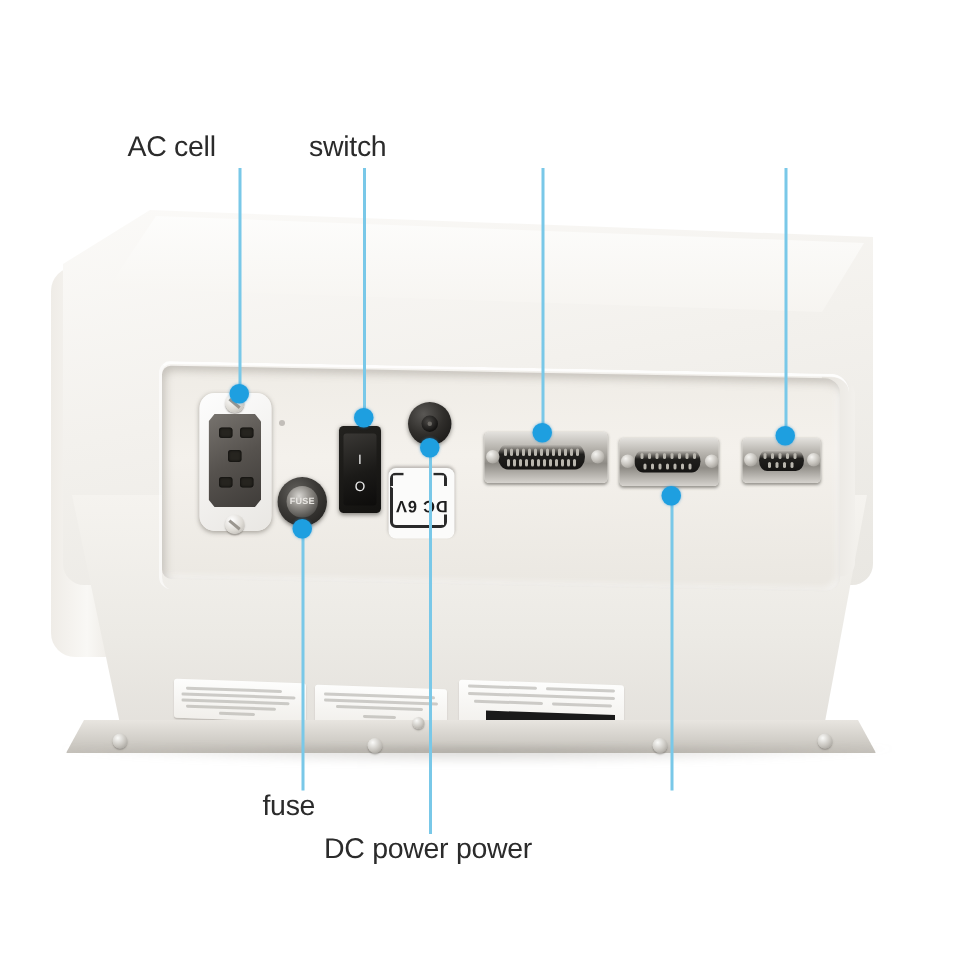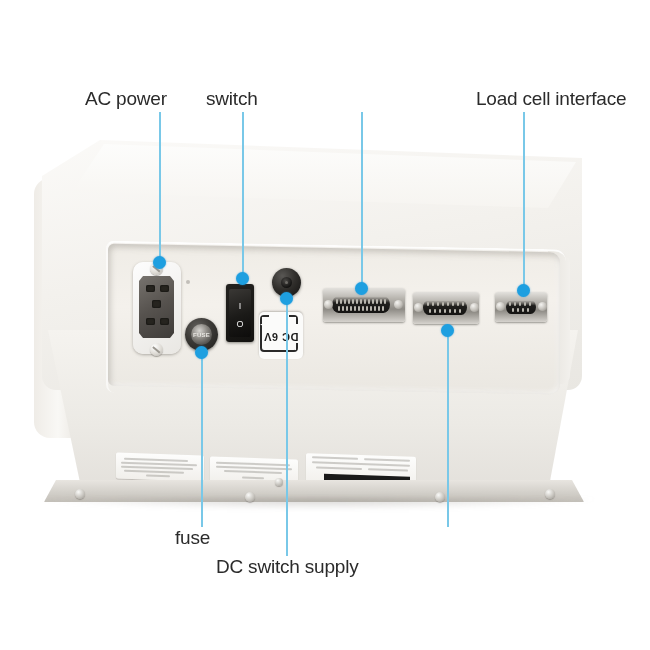--- a/index.html
+++ b/index.html
@@ -576,19 +576,18 @@
   <div class="leader" style="left:447px; top:330px; height:197px;"></div>
 
   <div class="leader-dot" style="left:153px; top:256px;"></div>
   <div class="leader-dot" style="left:236px; top:272px;"></div>
   <div class="leader-dot" style="left:355px; top:282px;"></div>
   <div class="leader-dot" style="left:517px; top:284px;"></div>
   <div class="leader-dot" style="left:195px; top:346px;"></div>
   <div class="leader-dot" style="left:280px; top:292px;"></div>
   <div class="leader-dot" style="left:441px; top:324px;"></div>
 
-  <div class="callout-label" style="left:85px;  top:89px;">AC power</div>
+  <div class="callout-label" style="left:85px;  top:89px;">AC cell</div>
   <div class="callout-label" style="left:206px; top:89px;text-align:center;">switch</div>
-  <div class="callout-label" style="left:476px; top:89px;">Load cell interface</div>
   <div class="callout-label" style="left:175px; top:528px;">fuse</div>
-  <div class="callout-label" style="left:216px; top:557px;">DC switch supply</div>
+  <div class="callout-label" style="left:216px; top:557px;">DC power power</div>
 
 </div>
 
 </body></html>

